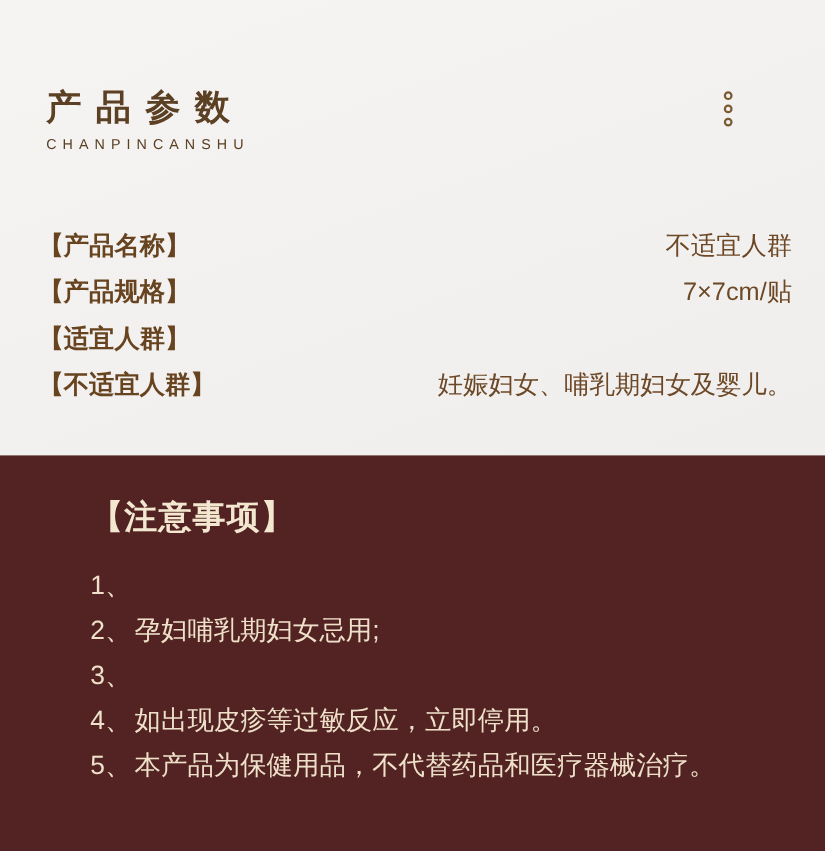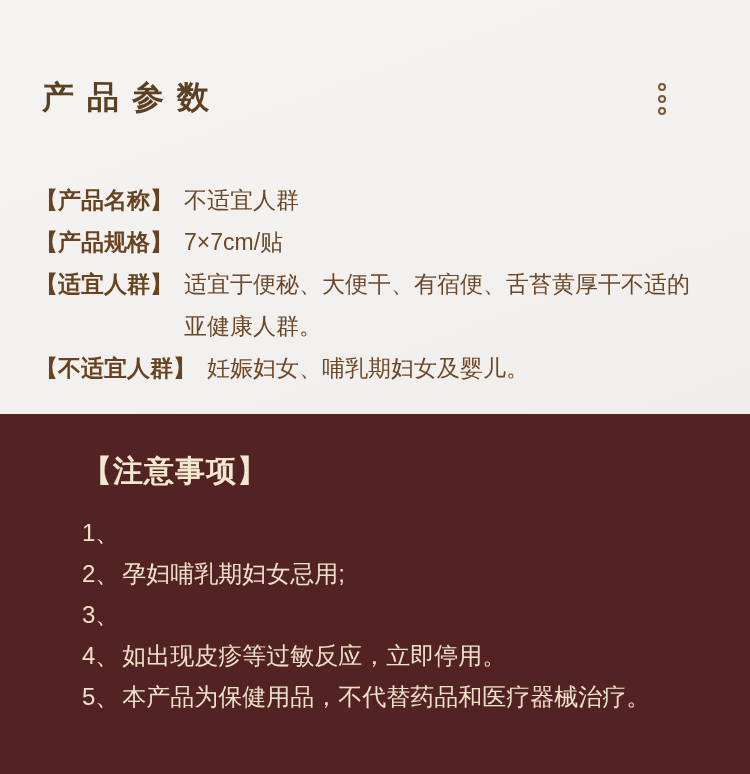--- a/index.html
+++ b/index.html
@@ -28,21 +28,21 @@
     position:absolute; top:83px; right:84px;
     display:flex; flex-direction:column; gap:4px;
   }
   .menu-dots .dot {
     width:8px; height:8px; border:2px solid #7a5a33; border-radius:50%;
     background:transparent;
   }
 
   
   .params { margin:64px 30px 0 35px; font-size:23px; }
-  .param-row { display:flex; align-items:flex-start; line-height:42px; }
+  .param-row { display:flex; align-items:flex-start; line-height:42px;justify-content:space-between; }
   .param-label {
     font-weight:bold; color:#67441f; white-space:nowrap; flex:none;
   }
   .param-value {
     margin-left:11px; max-width:515px; color:#6d4826;
   }
 
   
   .notice {
     margin-top:auto; height:360px; width:750px;
@@ -60,40 +60,40 @@
   }
   .notice-item .num { flex:none; margin-right:3px; }
 </style>
 </head>
 <body>
 
 <div class="page">
 
   <div class="header">
     <div class="title">产品参数</div>
+    <div class="subtitle">CHANPINCANSHU</div>
   </div>
 
   <div class="menu-dots">
     <span class="dot"></span>
     <span class="dot"></span>
     <span class="dot"></span>
   </div>
 
   <div class="params">
     <div class="param-row">
       <span class="param-label">【产品名称】</span>
       <span class="param-value">不适宜人群</span>
     </div>
     <div class="param-row">
       <span class="param-label">【产品规格】</span>
       <span class="param-value">7×7cm/贴</span>
     </div>
     <div class="param-row">
       <span class="param-label">【适宜人群】</span>
-      <span class="param-value">适宜于便秘、大便干、有宿便、舌苔黄厚干不适的亚健康人群。</span>
     </div>
     <div class="param-row">
       <span class="param-label">【不适宜人群】</span>
       <span class="param-value">妊娠妇女、哺乳期妇女及婴儿。</span>
     </div>
   </div>
 
   <div class="notice">
     <div class="notice-heading">【注意事项】</div>
     <div class="notice-list">

